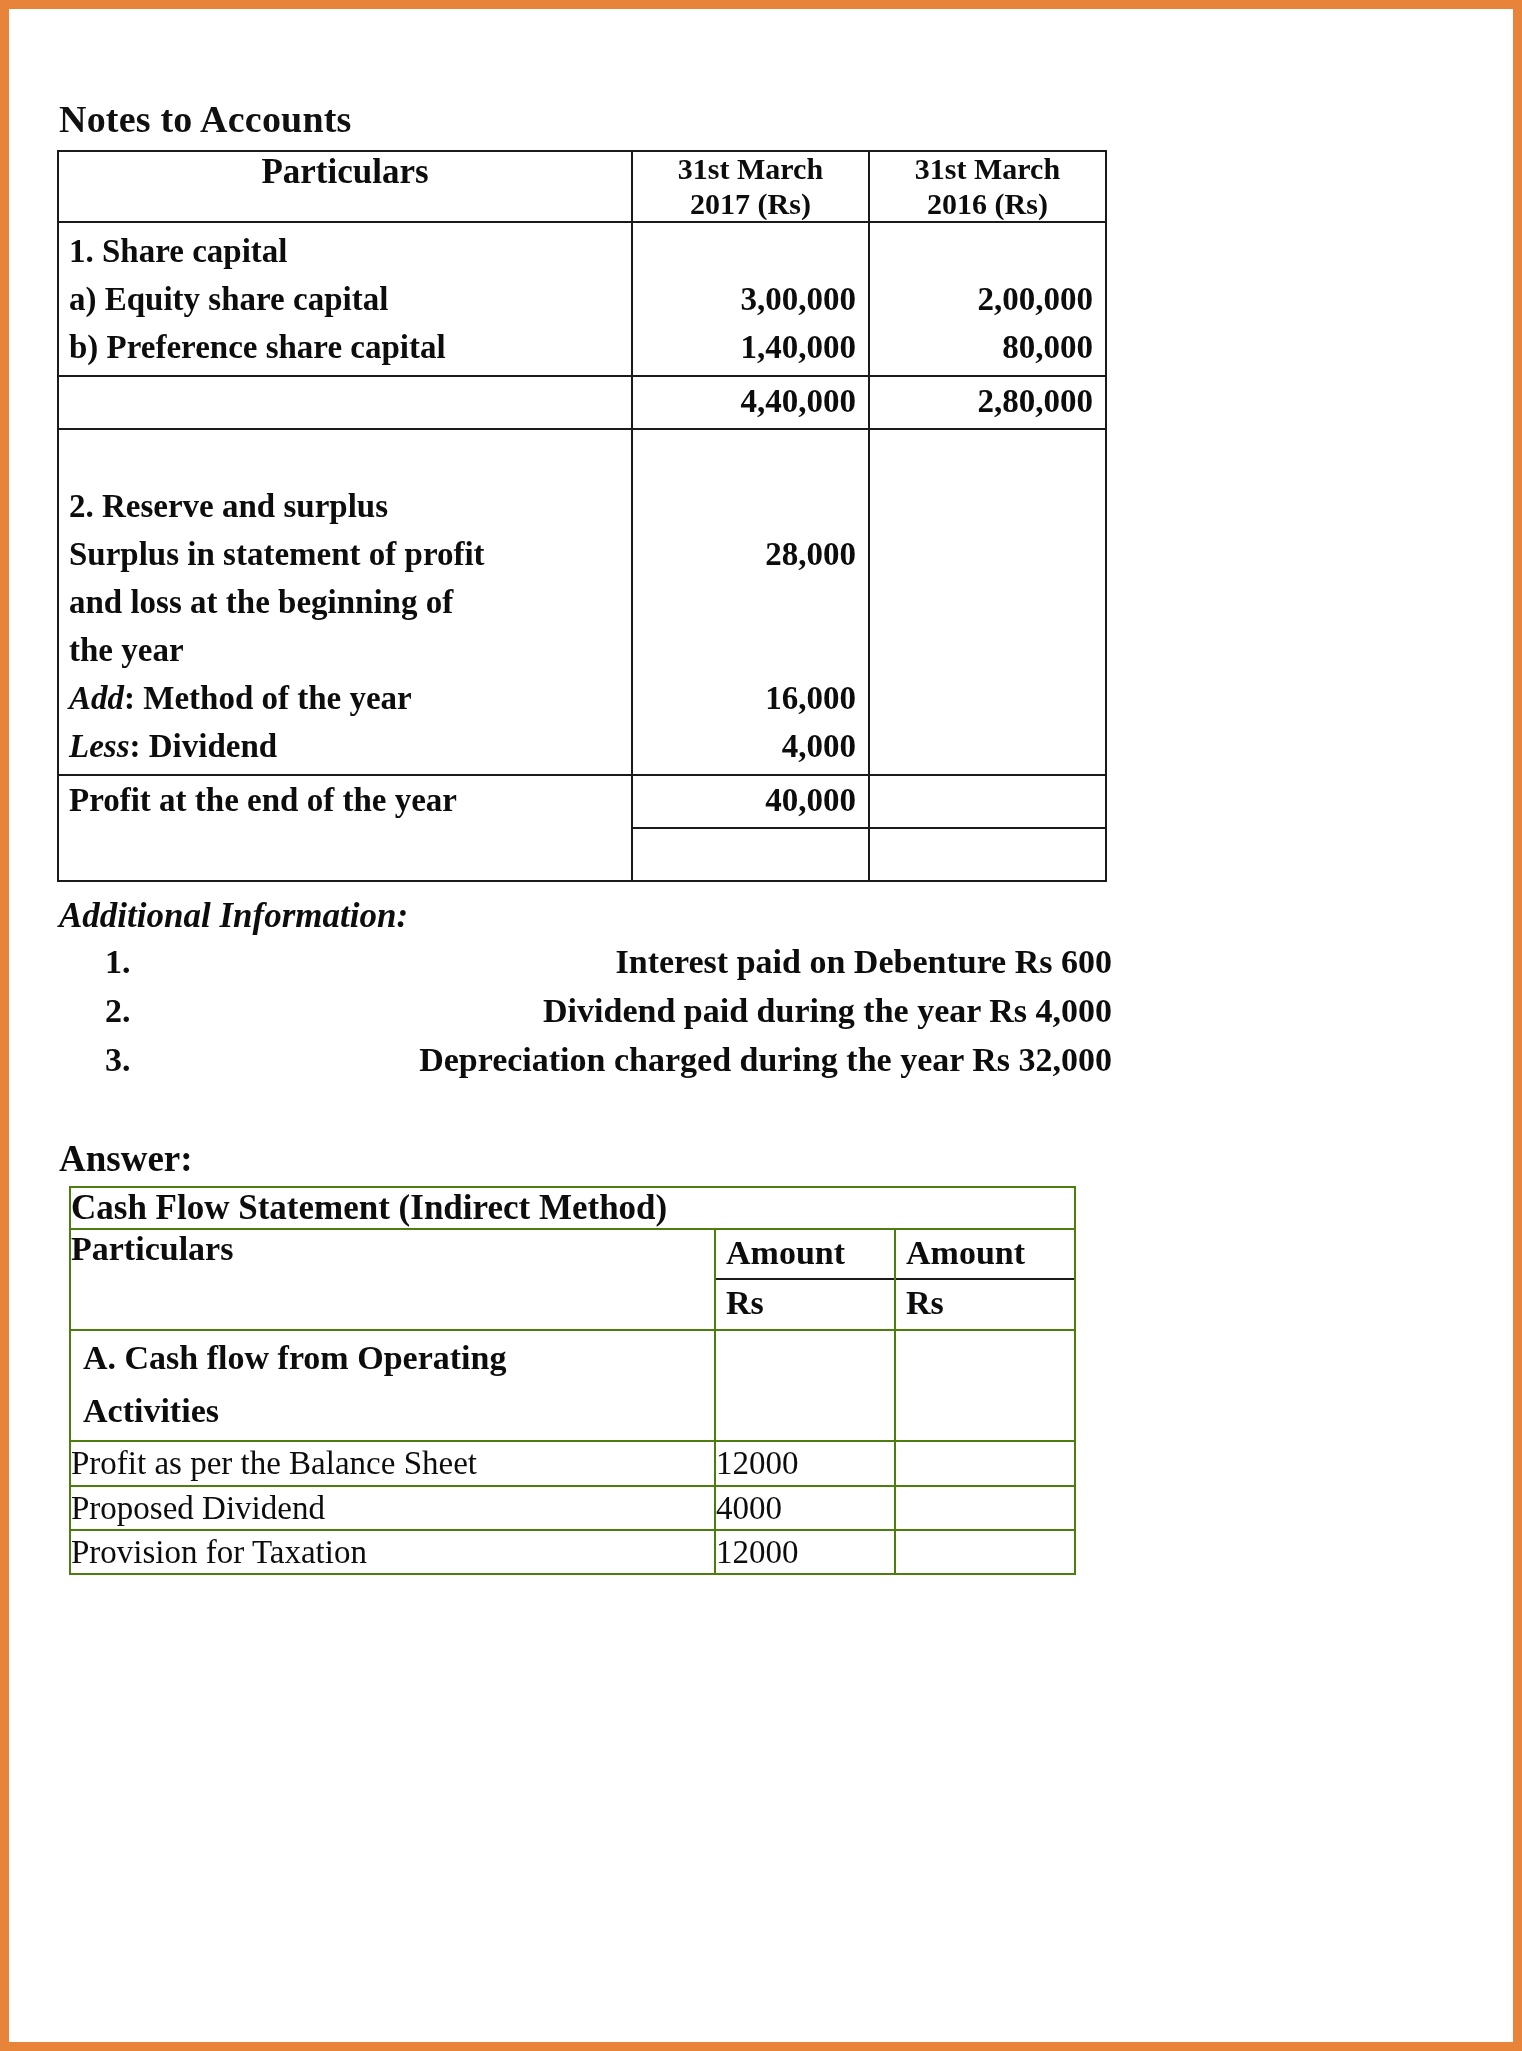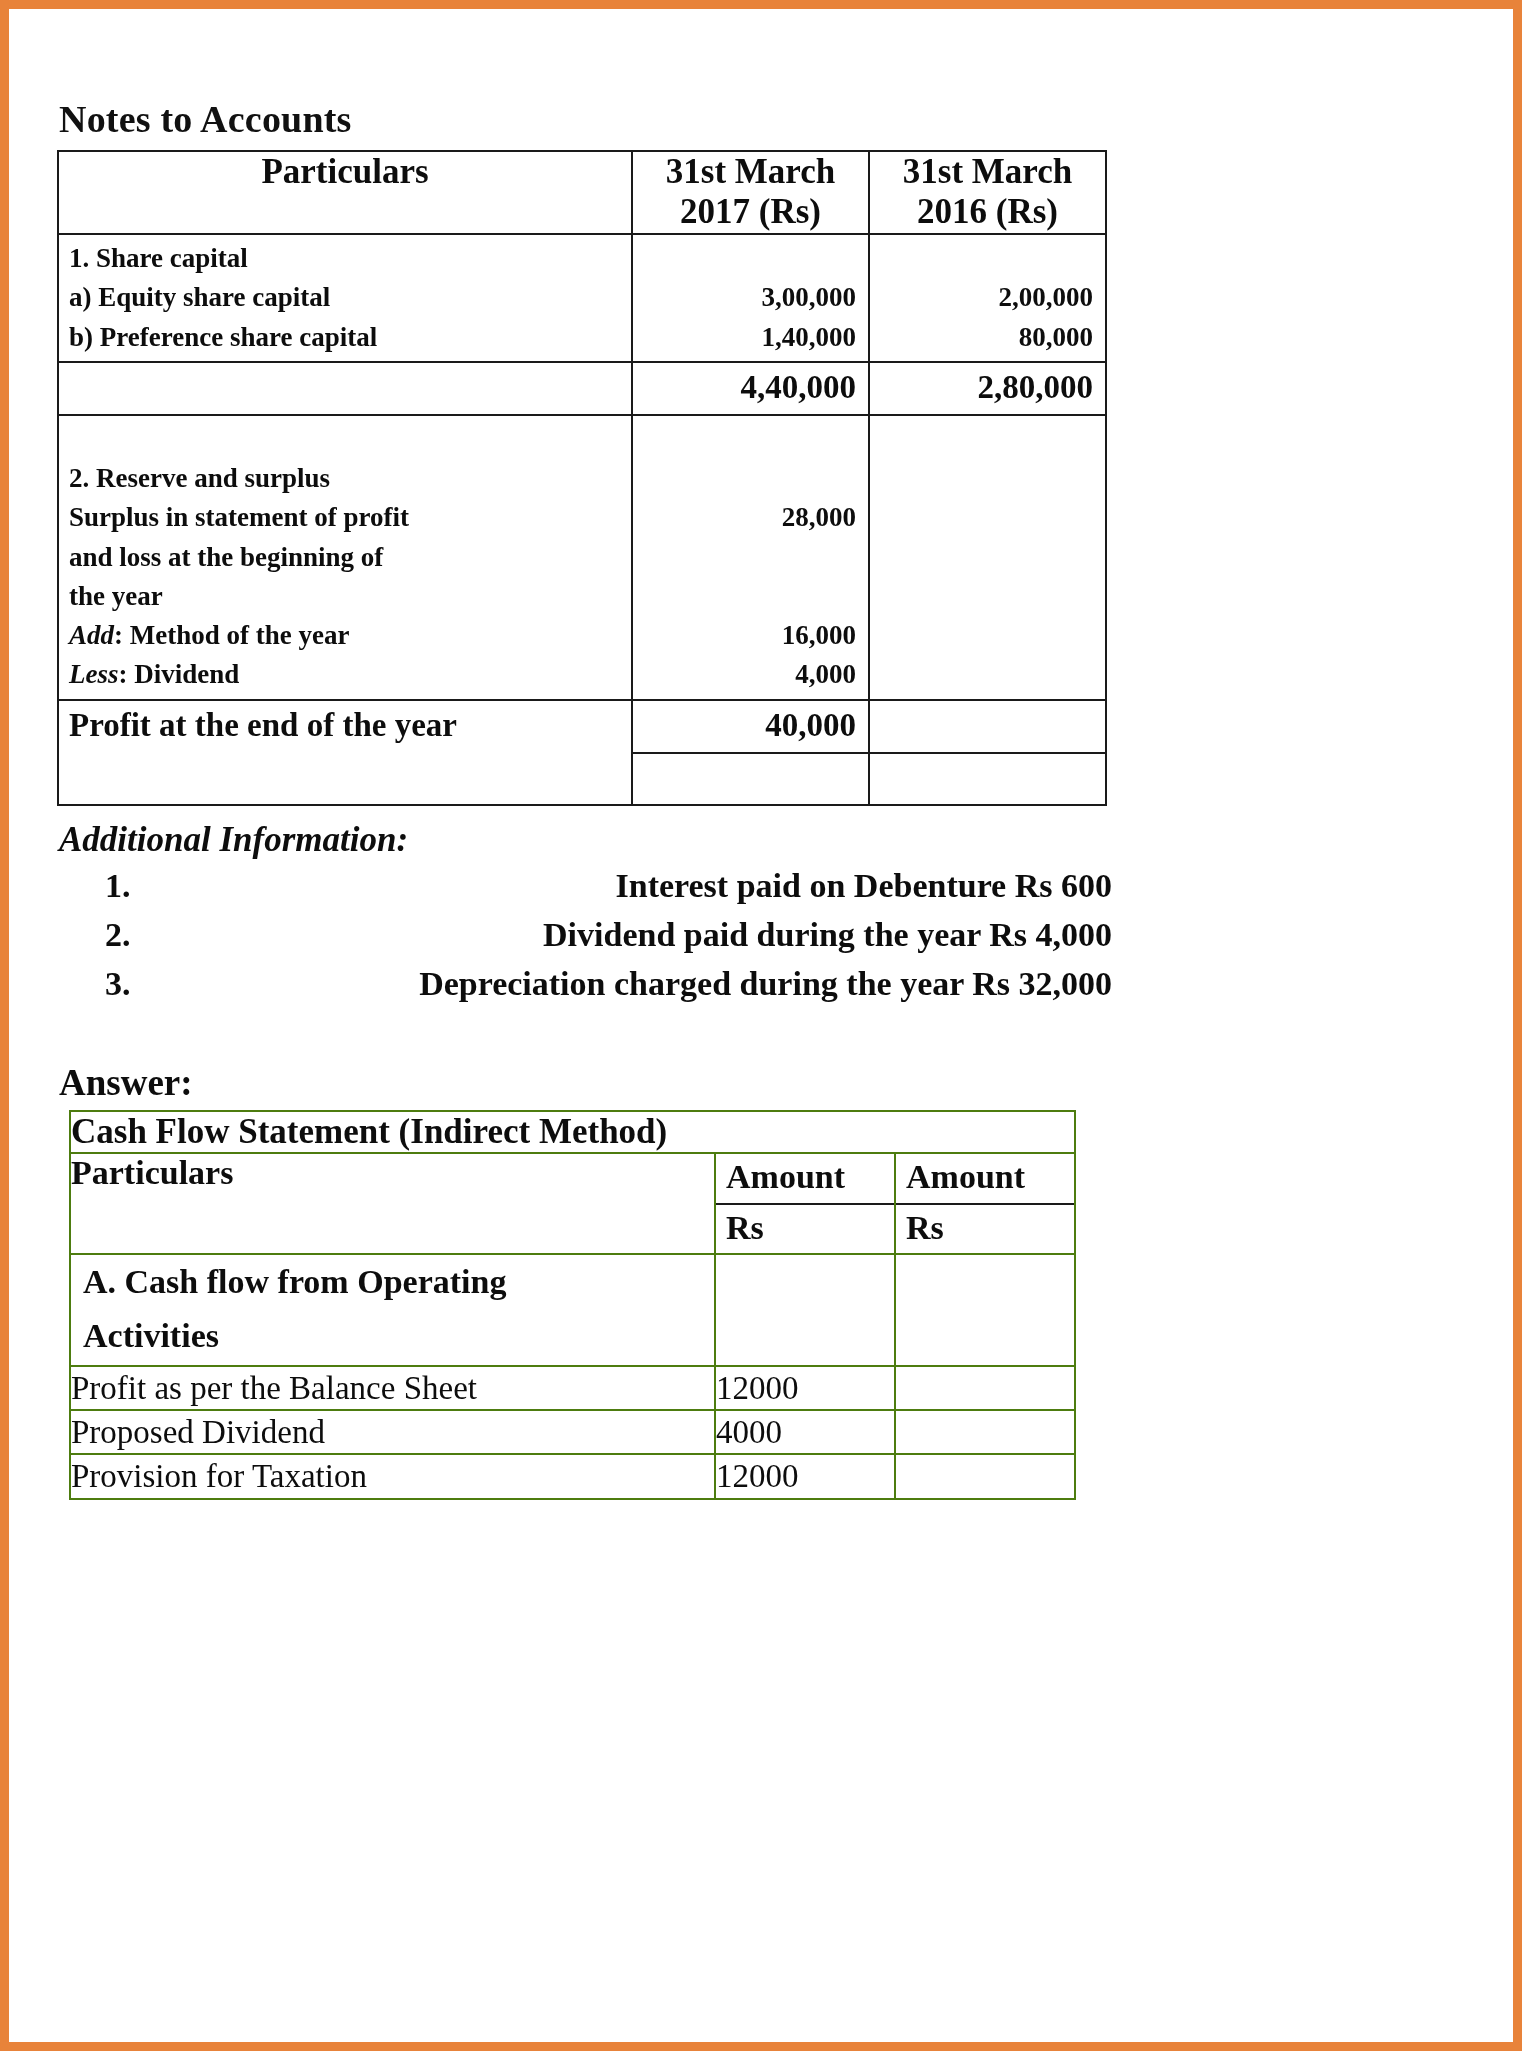--- a/index.html
+++ b/index.html
@@ -60,41 +60,41 @@
     border: 2px solid #1a1a1a;
     padding: 0;
     vertical-align: top;
   }
   .col-part   { width: 574px; }
   .col-y2017  { width: 237px; }
   .col-y2016  { width: 237px; }
 
   .hdr-cell {
     text-align: center;
-    font-size: 35px;
+    font-size: 30px;
     font-weight: bold;
     line-height: 1.16;
     padding: 8px 6px 10px 6px;
     vertical-align: middle;
     margin-left: 20px;
   }
   .hdr-part {
     font-size: 35px;
     font-weight: bold;
     text-align: center;
     vertical-align: middle;
     padding: 6px;
   }
 
   
   .block-cell { padding: 0; }
 
   .lines { padding: 4px 0 4px 0; }
   .line {
-    font-size: 27px;
+    font-size: 33px;
     font-weight: bold;
     line-height: 1.455;
     white-space: nowrap;
     padding-left: 10px;
   }
   .line.num {
     text-align: right;
     padding-right: 12px;
     padding-left: 0;
   }

